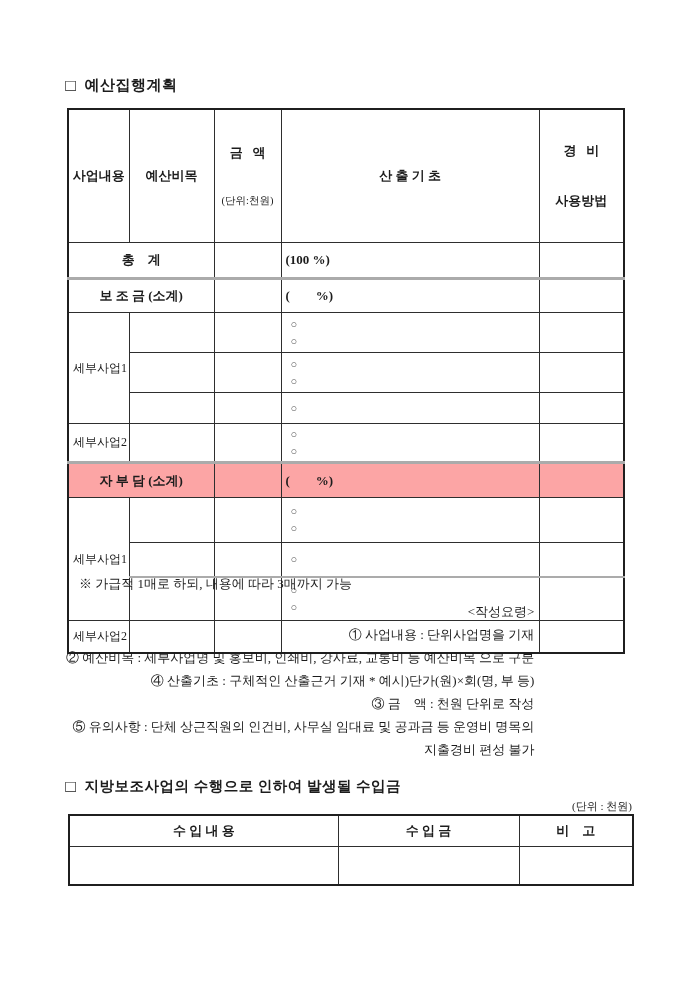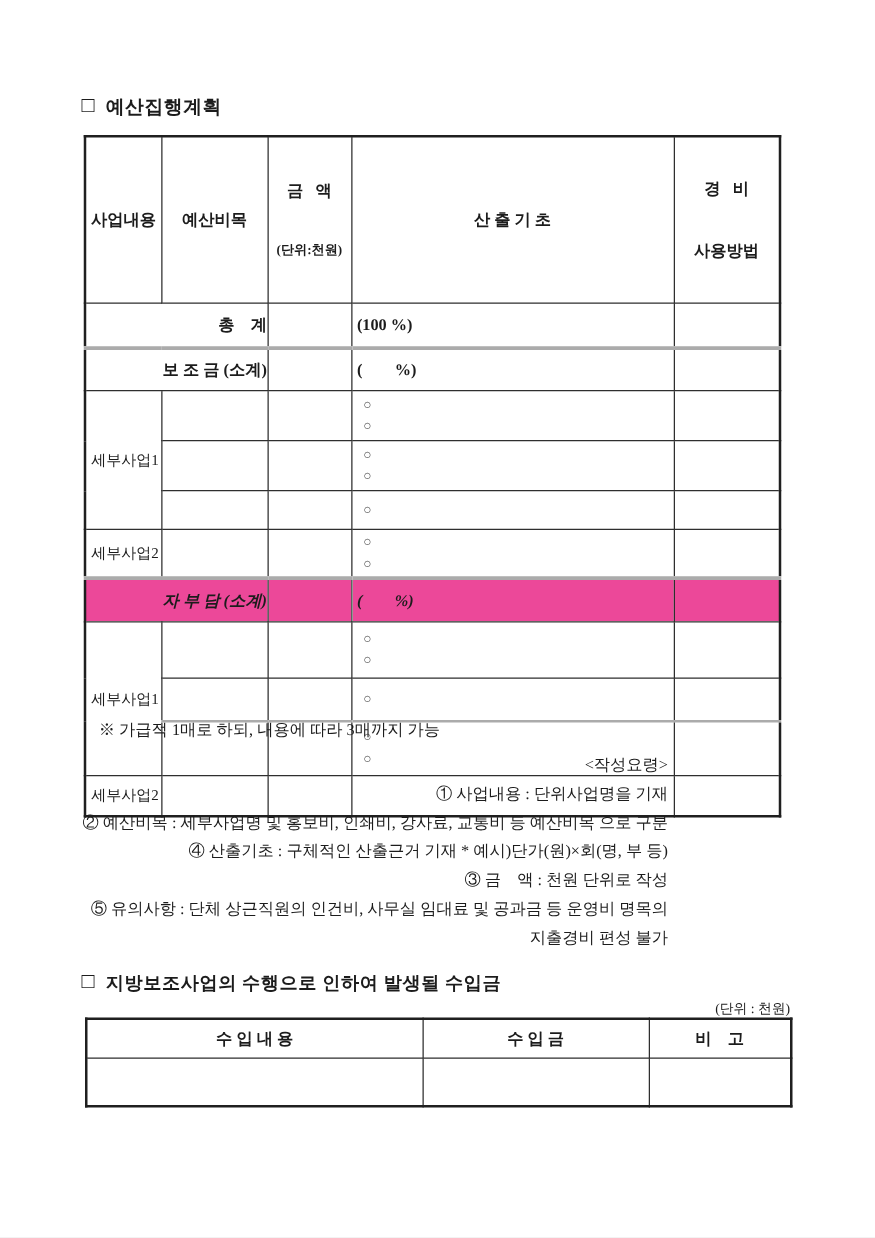--- a/index.html
+++ b/index.html
@@ -21,31 +21,31 @@
 
   
   table { border-collapse: collapse; table-layout: fixed; }
   .t1 { width: 556px; border: 2px solid #1f1f1f; }
   .t1 th, .t1 td { border: 1px solid #2e2e2e; padding: 0; overflow: hidden; }
   .t2 { width: 564px; border: 2px solid #1f1f1f; }
   .t2 th, .t2 td { border: 1px solid #2e2e2e; padding: 0; overflow: hidden; }
 
   th { font-weight: bold; font-size: 13px; text-align: center; vertical-align: middle; white-space: pre; }
   .hline { display: block; line-height: 18px; white-space: pre; }
-  .sub { font-size: 10.5px; font-weight: bold; line-height: 14px; }
-
-  .c-center { text-align: right; vertical-align: middle; font-weight: bold; font-size: 13px; white-space: pre; }
+  .sub { font-size: 10.5px; font-weight: normal; line-height: 14px; }
+
+  .c-center { text-align: center; vertical-align: middle; font-weight: bold; font-size: 13px; white-space: pre; }
   .c-label  { text-align: left; vertical-align: middle; padding-left: 4px !important; font-size: 12px; font-weight: normal; white-space: pre; }
   .c-pct    { text-align: left; vertical-align: middle; padding-left: 4px !important; font-size: 13px; font-weight: bold; white-space: pre; margin-left: 11px; }
   .c-circ   { text-align: left; vertical-align: middle; padding-left: 9px !important; }
   .c-circ span { display: block; font-size: 11px; line-height: 17px; color: #555555; }
 
   tr.gsep > td { border-top: 3px solid #ababab; }
   td.gsep2 { border-top: 2px solid #ababab; }
-  tr.shaded > td { background: #ec4899; font-style: italic; }
+  tr.shaded > td { background: #fca5a5; }
 
   .note { font-size: 13px; white-space: pre; }
   .guide { font-size: 13px; line-height: 23px; text-align: right; }
   .guide div { white-space: pre; }
   .guide .cont { padding-left: 89px; }
   .unit { font-size: 11px; text-align: right; white-space: pre; }
 </style>
 </head>
 <body>
 

